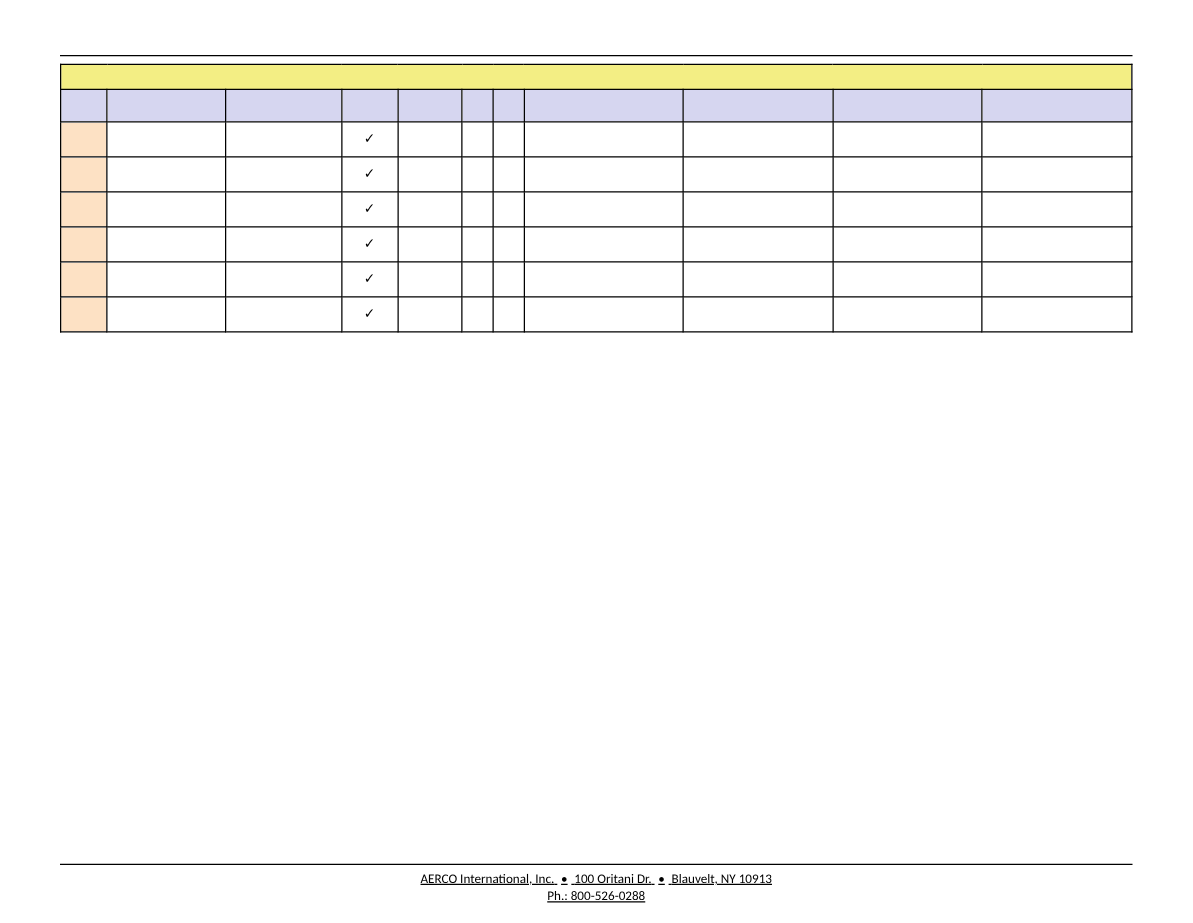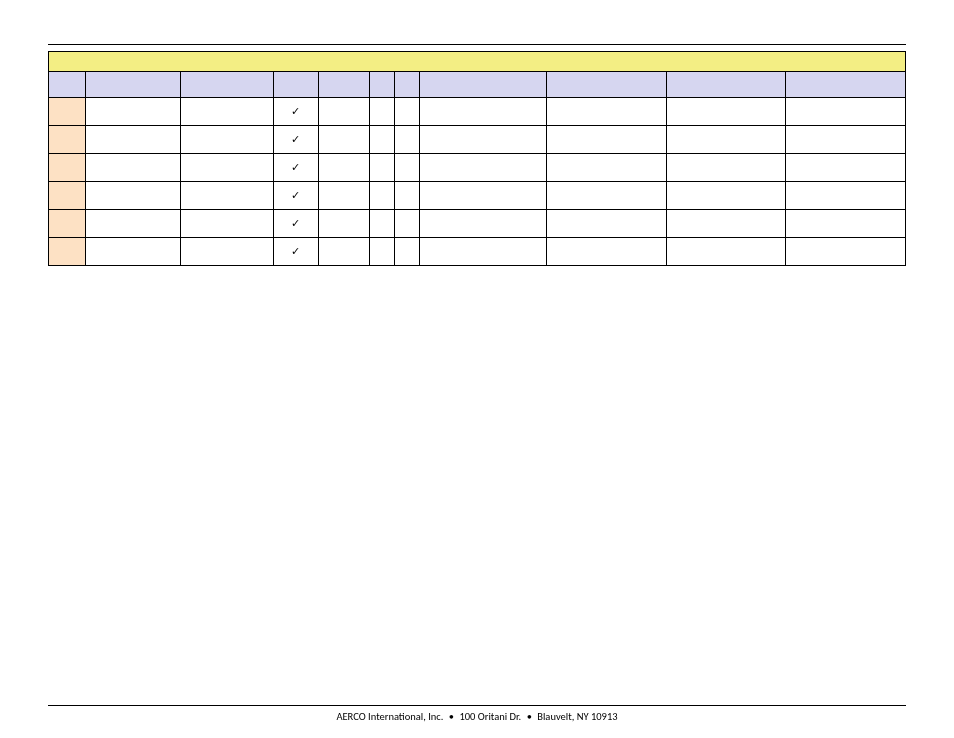--- a/index.html
+++ b/index.html
@@ -64,20 +64,21 @@
     font-size: 11px;
   }
 
   .footer {
     position: absolute;
     left: 0; right: 0;
     bottom: 14px;
     text-align: center;
     font-size: 10.5px;
     line-height: 1.35;
+    text-decoration: underline;
   }
   .hr-footer {
     border: none;
     border-top: 1.5px solid #000;
     margin: 0 48px 4px 48px;
   }
   .footer .dot { padding: 0 3px; }
 </style>
 </head>
 <body>
@@ -203,13 +204,16 @@
 
 <div class="footer">
   <hr class="hr-footer">
   <div>
     <span>AERCO International, Inc.</span>
     <span class="dot">•</span>
     <span>100 Oritani Dr.</span>
     <span class="dot">•</span>
     <span>Blauvelt, NY 10913</span>
   </div>
+  <div>
+    <span>Ph.: 800-526-0288</span>
+  </div>
 </div>
 
 </body></html>

